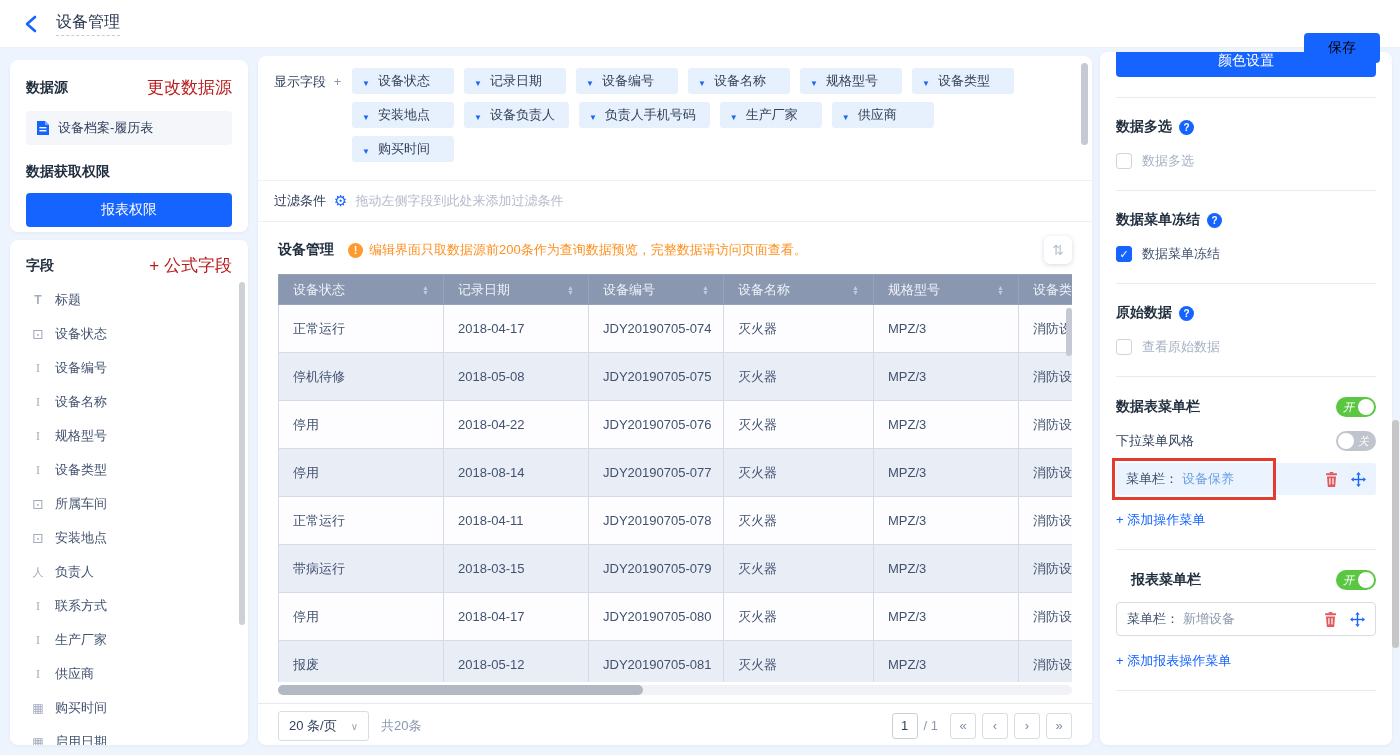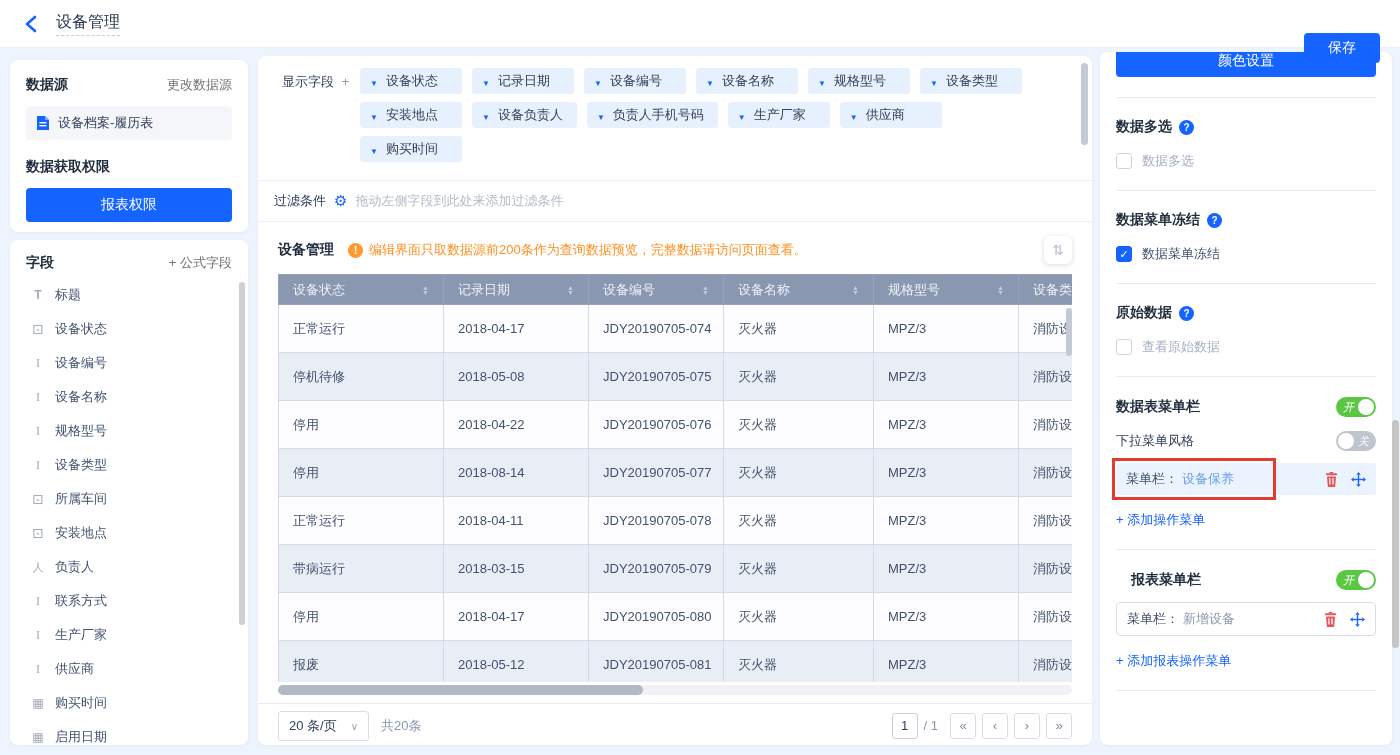--- a/index.html
+++ b/index.html
@@ -6,47 +6,47 @@
   html,body { width:1400px; height:755px; overflow:hidden; }
   body {
     font-family:"Liberation Sans","DejaVu Sans",sans-serif;
     background:#edf4fd; color:#33415c; font-size:13px; position:relative;
   }
   
   .topbar { position:absolute; left:0; top:0; width:1400px; height:48px;
     background:#fff; border-bottom:1px solid #eef0f3; display:flex; align-items:center; padding:0 20px; z-index:5; }
   .back-btn { width:22px; height:22px; display:flex; align-items:center; justify-content:center; cursor:pointer; }
   .page-title { font-size:16px; color:#27344d; margin-left:14px; padding-bottom:2px; border-bottom:1px dashed #c7ccd6; }
-  .save-btn { margin-left:auto; background:#1664ff; color:#ffffff; border:none; border-radius:4px;
+  .save-btn { margin-left:auto; background:#1664ff; color:#000000; border:none; border-radius:4px;
     height:30px; padding:0 24px; font-size:14px; cursor:pointer;margin-top:48px; }
   
   .card { position:absolute; background:#fff; border-radius:8px; box-shadow:0 1px 3px rgba(60,80,120,.06); }
   .card-ds     { left:10px;  top:60px;  width:238px; height:172px; padding:16px; }
   .card-fields { left:10px;  top:240px; width:238px; height:505px; padding:14px 16px; overflow:hidden; }
   .card-mid    { left:258px; top:56px;  width:834px; height:689px; overflow:hidden; }
   .card-right  { left:1100px;top:52px;  width:292px; height:693px; padding:0 16px; overflow:hidden; }
   
   .row-between { display:flex; align-items:center; justify-content:space-between; }
   .sec-title { font-size:14px; font-weight:bold; color:#1f2d3d; }
-  .link { color:#737373; font-size:13px; cursor:pointer; text-decoration:none; }
+  .link { color:#b91c1c; font-size:17px; cursor:pointer; text-decoration:none; }
   .ds-item { margin-top:12px; background:#f4f6f9; border-radius:4px; height:34px; display:flex; align-items:center; padding:0 10px; gap:8px; font-size:13px; color:#33415c; }
   .perm-title { margin-top:18px; }
   .perm-btn { margin-top:12px; width:100%; height:34px; background:#1664ff; color:#fff; border:none; border-radius:4px; font-size:14px; cursor:pointer; }
   
   .fitem { display:flex; align-items:center; gap:9px; height:34px; color:#42526e; cursor:grab; font-size:13px; padding-left:4px; }
   .ficon { width:16px; text-align:center; color:#a3abbd; font-size:12px; flex:none; }
   .ficon[data-icon="title-icon"]::before  { content:"T"; font-weight:bold; }
   .ficon[data-icon="select-icon"]::before { content:"⊡"; font-size:14px; }
   .ficon[data-icon="text-icon"]::before   { content:"I"; font-family:"Liberation Serif","DejaVu Serif",serif; }
   .ficon[data-icon="user-icon"]::before   { content:"人"; font-size:11px; }
   .ficon[data-icon="date-icon"]::before   { content:"▦"; font-size:12px; }
   .fields-scroll { position:absolute; right:3px; top:42px; width:6px; height:343px; background:#cdd0d6; border-radius:3px; }
   
   .df-block { padding:12px 16px 10px; display:flex; }
-  .df-label { width:78px; flex:none; color:#33415c; padding-top:5px;margin-left:8px; }
+  .df-label { width:78px; flex:none; color:#33415c; padding-top:5px; }
   .df-plus { color:#8b97ad; cursor:pointer; margin-left:4px; }
   .chip-rows { flex:1; }
   .chip-row { display:flex; gap:10px; margin-bottom:8px; }
   .chip { background:#e7f1fd; border-radius:3px; height:26px; display:inline-flex; align-items:center;
     padding:0 14px 0 10px; min-width:102px; color:#33415c; cursor:pointer; }
   .chip .tri::before { content:"▼"; color:#1664ff; font-size:8px; margin-right:8px; }
   .mid-scroll { position:absolute; right:4px; top:7px; width:7px; height:82px; background:#c4c9d3; border-radius:4px; }
   .hline { border-top:1px solid #eef0f4; }
   .filter-row { height:40px; display:flex; align-items:center; padding:0 16px; gap:8px; }
   .filter-label { color:#33415c; }

